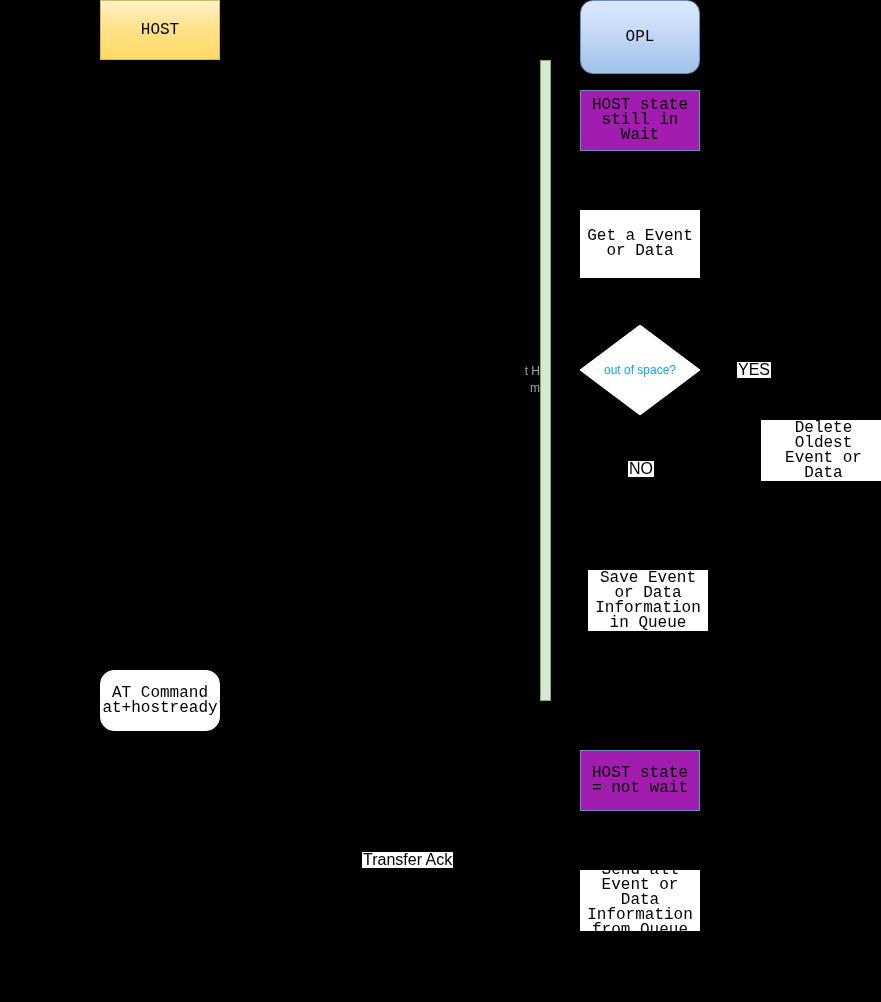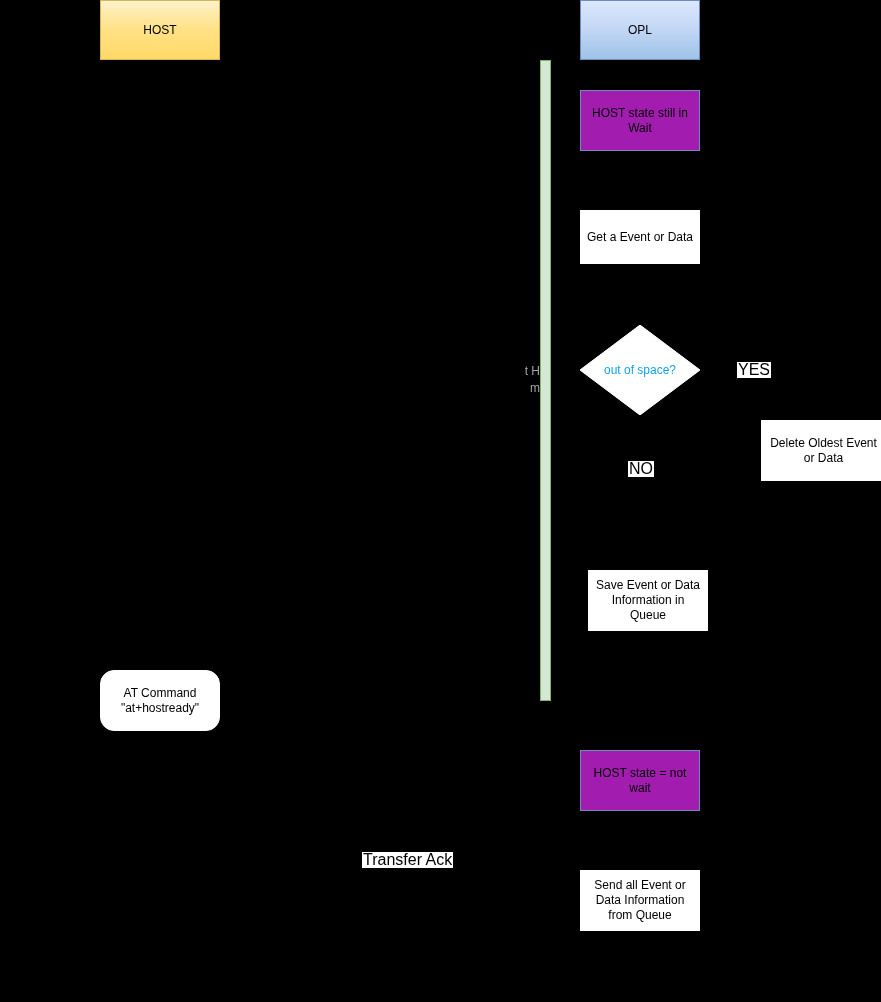--- a/index.html
+++ b/index.html
@@ -18,23 +18,24 @@
     overflow: hidden;
   }
   .node {
     position: absolute;
     box-sizing: border-box;
     display: flex;
     align-items: center;
     justify-content: center;
     text-align: center;
     color: #000000;
-    font-size: 12px;
+    font-size: 16px;
     line-height: 15px;
     padding: 14px 4px;
+    font-family: Liberation Mono, monospace;
   }
   .node-host {
     background: linear-gradient(to bottom, #fff2cc 0%, #ffe28a 45%, #ffd966 100%);
     border: 1px solid #d6b656;
   }
   .node-opl {
     background: linear-gradient(to bottom, #dbe8fb 0%, #c2d6f5 50%, #9dc3e6 100%);
     border: 1px solid #6c8ebf;
   }
   .node-blue {
@@ -99,29 +100,29 @@
 
   <div class="lifeline" style="left:540px; top:60px; width:11px; height:641px;"></div>
 
   <div class="clipped-text" style="left:490px; top:363px; width:50px;">t H</div>
   <div class="clipped-text" style="left:490px; top:380px; width:50px;">m</div>
 
   <div class="node node-host" style="left:100px; top:0px; width:120px; height:60px;">
     <span>HOST</span>
   </div>
 
-  <div class="node node-opl" style="left:580px; top:0px; width:120px; height:60px;">
+  <div class="node node-opl" style="left:580px; top:0px; width:120px; height:74px;border-radius:13px;">
     <span>OPL</span>
   </div>
 
   <div class="node node-blue" style="left:580px; top:90px; width:120px; height:61px;">
     <span>HOST state still in Wait</span>
   </div>
 
-  <div class="node node-white" style="left:580px; top:210px; width:120px; height:54px;">
+  <div class="node node-white" style="left:580px; top:210px; width:120px; height:68px;">
     <span>Get a Event or Data</span>
   </div>
 
   <div class="diamond-wrap" style="left:580px; top:325px; width:120px; height:90px;">
     <svg class="diamond-shape" viewBox="0 0 120 90" preserveAspectRatio="none">
       <polygon points="60,0 120,45 60,90 0,45" fill="#ffffff" stroke="#ffffff" stroke-width="1"></polygon>
     </svg>
     <div class="diamond-label">out of space?</div>
   </div>
 

